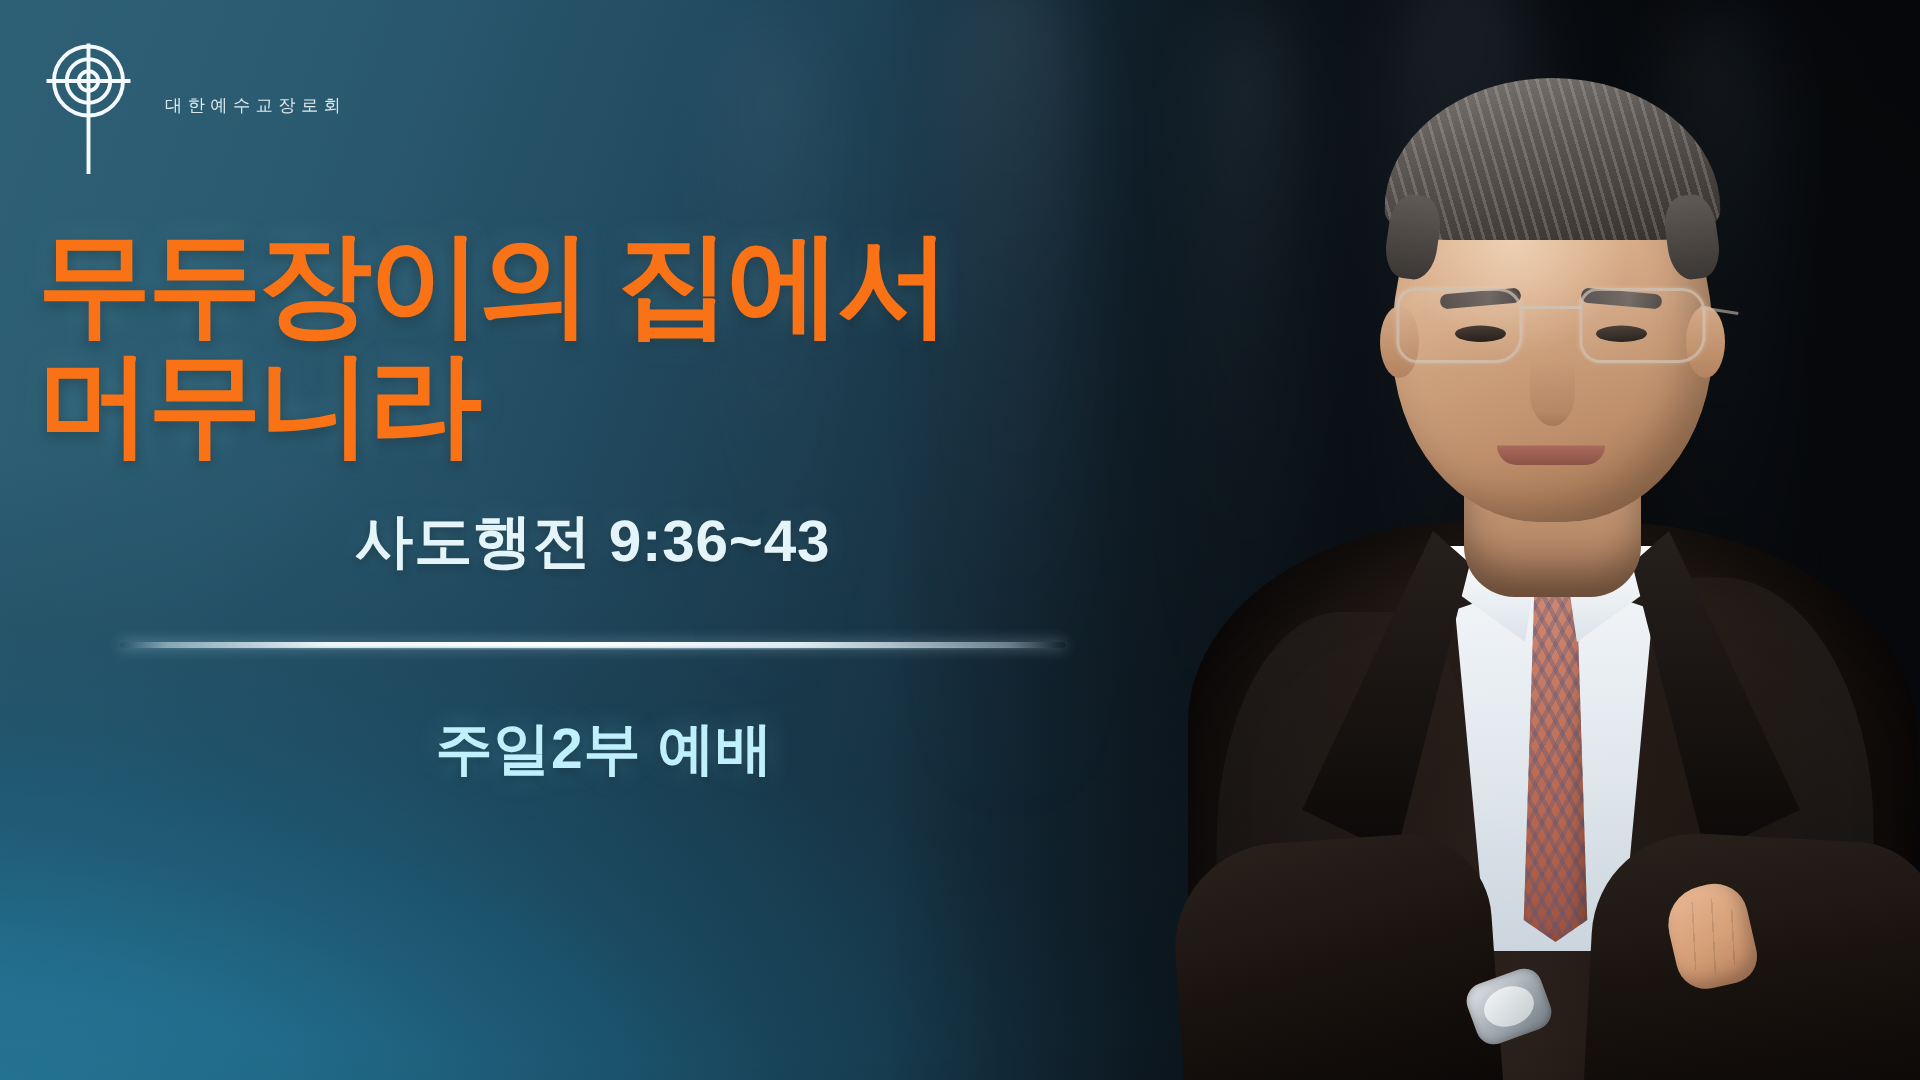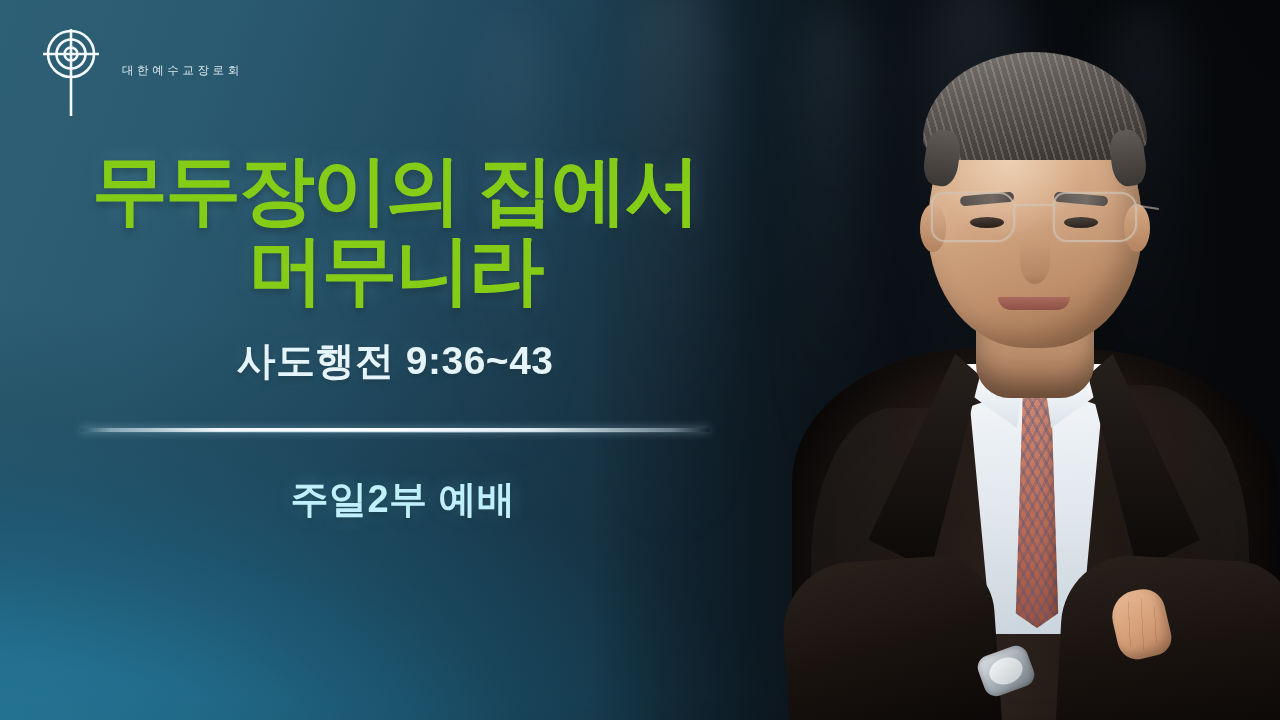--- a/index.html
+++ b/index.html
@@ -332,21 +332,21 @@
   .sp-mouth {
     position:absolute; left:50%; bottom:410px;
     width:72px; height:13px; margin-left:-36px;
     background:linear-gradient(180deg,#a86a5c 0%,#8d5247 100%);
     border-radius:0 0 40px 40px;
   }
 
   
 
   .logo {
-    position:absolute; left:34px; top:26px;
+    position:absolute; left:22px; top:26px;
     display:flex; align-items:center; gap:14px;
   }
   .logo-mark { width:74px; height:92px; flex:0 0 auto; }
   .logo-text { display:flex; flex-direction:column; gap:2px; padding-bottom:4px; }
 
   .logo-denom {
     font-size:11.5px; letter-spacing:3.6px; font-weight:500;
     color:rgba(236,244,248,0.92);
     white-space:nowrap;
   }
@@ -360,29 +360,29 @@
 
   .content {
     position:absolute; left:0; top:0;
     width:790px; height:720px;
     display:flex; flex-direction:column; align-items:center;
     padding-top:150px;
   }
 
   .sermon-title {
     width:100%;
-    text-align:center;
     font-size:76px;
     font-weight:800;
     line-height:1.05;
     letter-spacing:-2.5px;
-    color:#84cc16;
+    color:#f97316;
     text-shadow:
       0 0 18px rgba(120,200,226,0.30),
       0 3px 10px rgba(0,0,0,0.45);
+    padding-left: 25px;
   }
   .sermon-title .l2 { display:block; }
 
   .scripture {
     margin-top:24px;
     font-size:39px;
     font-weight:600;
     letter-spacing:0.5px;
     color:#e4f4f8;
     text-shadow:0 0 14px rgba(120,200,226,0.24), 0 2px 7px rgba(0,0,0,0.42);

